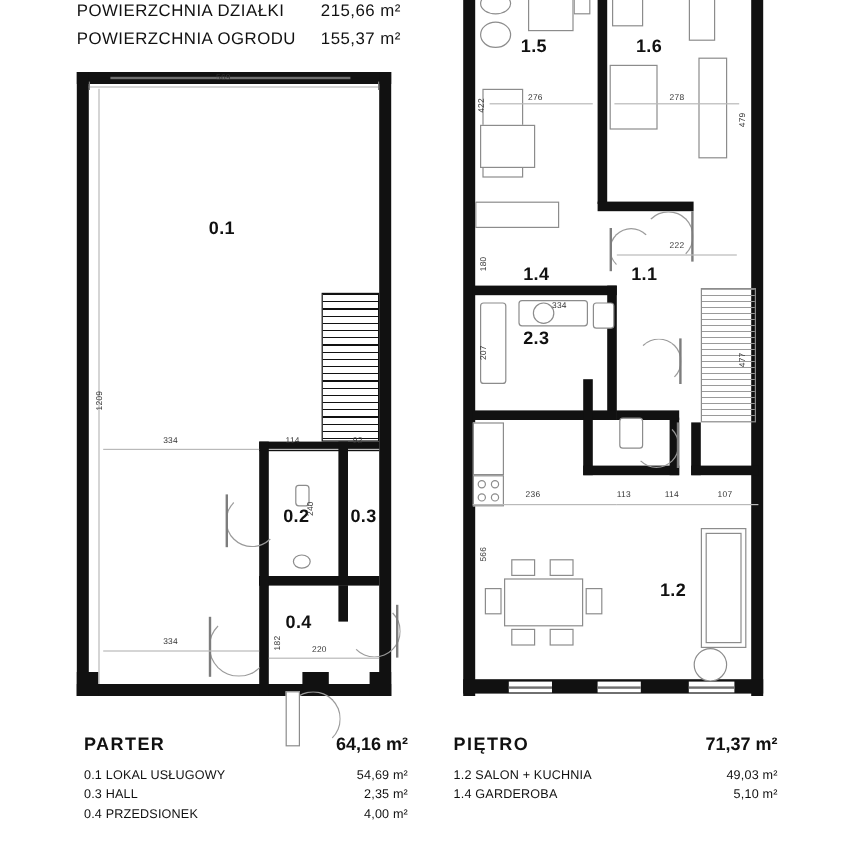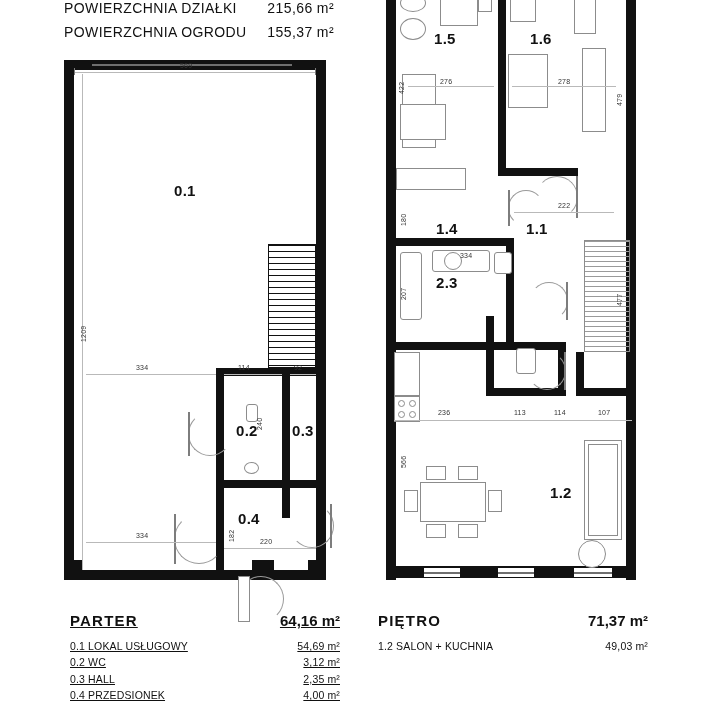--- a/index.html
+++ b/index.html
@@ -128,21 +128,21 @@
   .door-leaf {
     position: absolute;
     background: #7d7d7d;
   }
 
   
   .legend {
     position: absolute;
     width: 270px;
   }
-  #legend-left  { left: 70px;  top: 612px; text-decoration: underline; }
+  #legend-left  { left: 70px;  top: 612px; }
   #legend-right { left: 378px; top: 612px; }
   .legend-head {
     display: flex;
     justify-content: space-between;
     align-items: baseline;
     margin-bottom: 9px;
   }
   .legend-title {
     font-size: 15px;
     font-weight: 700;
@@ -365,38 +365,38 @@
   <div class="legend" id="legend-left">
     <div class="legend-head">
       <span class="legend-title">PARTER</span>
       <span class="legend-total">64,16 m²</span>
     </div>
     <div class="legend-row">
       <span class="nm">0.1 LOKAL USŁUGOWY</span>
       <span class="ar">54,69 m²</span>
     </div>
     <div class="legend-row">
-      <span class="nm">0.2 WC</span>
-      <span class="ar">3,12 m²</span>
-    </div>
-    <div class="legend-row">
       <span class="nm">0.3 HALL</span>
       <span class="ar">2,35 m²</span>
     </div>
     <div class="legend-row">
       <span class="nm">0.4 PRZEDSIONEK</span>
       <span class="ar">4,00 m²</span>
     </div>
   </div>
 
   <div class="legend" id="legend-right">
     <div class="legend-head">
       <span class="legend-title">PIĘTRO</span>
       <span class="legend-total">71,37 m²</span>
     </div>
     <div class="legend-row">
       <span class="nm">1.2 SALON + KUCHNIA</span>
       <span class="ar">49,03 m²</span>
     </div>
+    <div class="legend-row">
+      <span class="nm">1.4 GARDEROBA</span>
+      <span class="ar">5,10 m²</span>
+    </div>
 
   </div>
 
 </div>
 
 </body></html>

